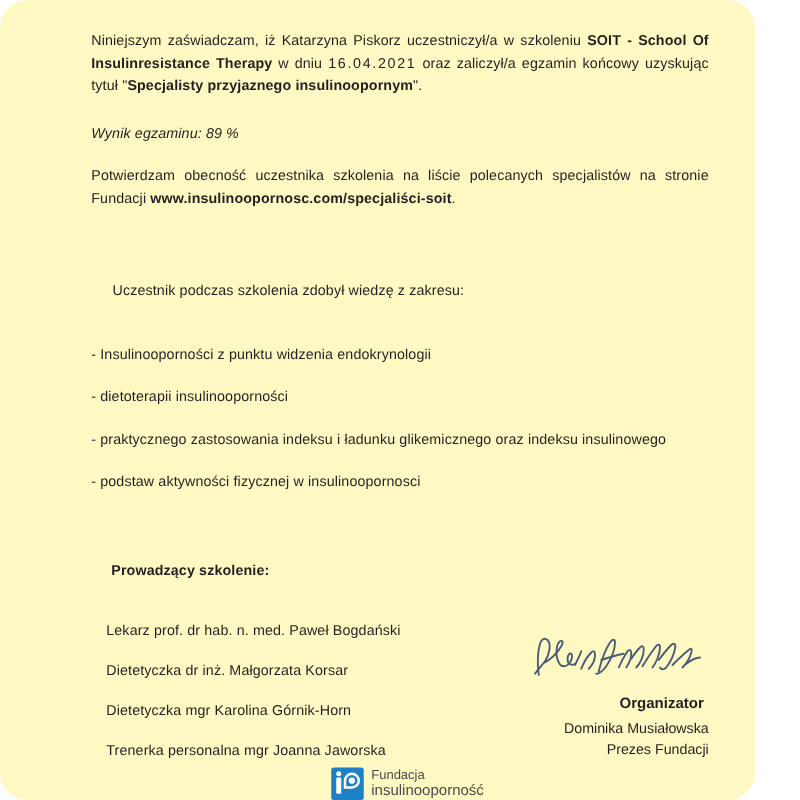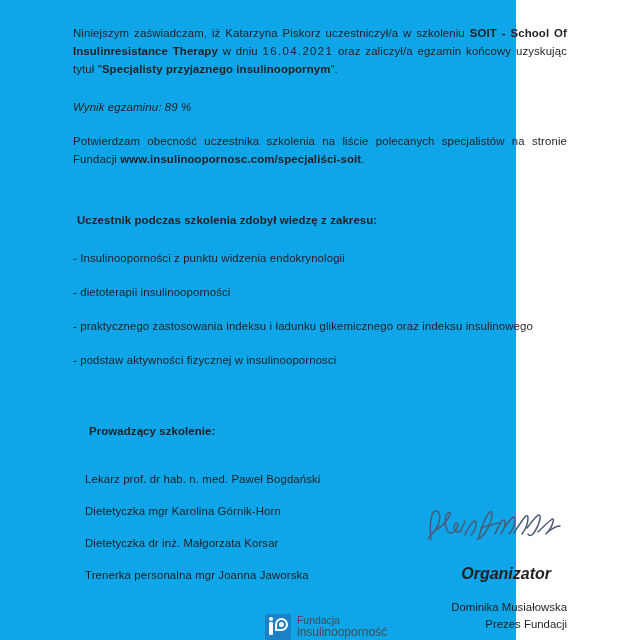--- a/index.html
+++ b/index.html
@@ -13,23 +13,24 @@
     background: #ffffff;
     font-family: "Liberation Sans", sans-serif;
     color: #231f20;
     overflow: hidden;
     position: relative;
   }
 
   .page {
     position: absolute;
     inset: 0;
-    width: 516px;
+    width: 604px;
     height: 640px;
-    background: #0ea5e9;
+    background: #fef9c3;
+    border-radius: 22px;
   }
 
   .content {
     position: absolute;
     left: 73px;
     top: 24px;
     width: 494px;
   }
 
   
@@ -61,22 +62,22 @@
     text-justify: inter-word;
     margin: 0;
     padding-top: 16px;
     letter-spacing: 0.01em;
   }
   .confirm b { font-weight: bold; }
 
   
   .scope-heading {
     font-size: 11.4px;
-    font-weight: bold;
-    margin: 4px;
+    font-weight: normal;
+    margin: 17px;
     padding-top: 39px;
     line-height: 18px;
     letter-spacing: 0.01em;
   }
 
   .scope-list {
     list-style: none;
     margin: 0;
     padding: 0;
   }
@@ -117,26 +118,25 @@
     top: 506px;
     width: 200px;
     text-align: right;
   }
   .signature-mark {
     display: block;
     margin-left: auto;
     margin-right: 4px;
   }
   .sig-role {
-    font-size: 16px;
+    font-size: 12px;
     font-weight: bold;
     line-height: 16px;
-    margin: 16px;
+    margin: 4px;
     padding-top: 4px;
-    font-style: italic;
   }
   .sig-name {
     font-size: 11.4px;
     line-height: 16px;
     margin: 0;
     padding-top: 1px;
   }
   .sig-title {
     font-size: 11.4px;
     line-height: 16px;
@@ -232,22 +232,22 @@
     <ul class="scope-list">
       <li>- Insulinooporności z punktu widzenia endokrynologii</li>
       <li>- dietoterapii insulinooporności</li>
       <li>- praktycznego zastosowania indeksu i ładunku glikemicznego oraz indeksu insulinowego</li>
       <li>- podstaw aktywności fizycznej w insulinoopornosci</li>
     </ul>
 
     <p class="trainers-heading">Prowadzący szkolenie:</p>
     <ul class="trainers-list">
       <li>Lekarz prof. dr hab. n. med. Paweł Bogdański</li>
+      <li>Dietetyczka dr inż. Małgorzata Korsar</li>
       <li>Dietetyczka mgr Karolina Górnik-Horn</li>
-      <li>Dietetyczka dr inż. Małgorzata Korsar</li>
       <li>Trenerka personalna mgr Joanna Jaworska</li>
     </ul>
 
   </div>
 
   <div class="signature-block">
     <svg class="signature-mark" width="140" height="40" viewBox="0 0 140 40">
       <g fill="none" stroke="#4a5b78" stroke-width="1.5" stroke-linecap="round" stroke-linejoin="round">
         <path d="M8 34 C7 26 7 16 9 9 C10 5 13 4 15 6 C18 9 17 17 13 23 C10 27 7 30 5 33"></path>
         <path d="M13 24 C18 21 23 16 26 11 C28 8 27 6 25 7 C22 9 21 18 24 24 C26 28 30 28 33 24 C35 21 35 18 34 17 C33 16 31 18 31 21 C31 25 34 27 37 25"></path>

